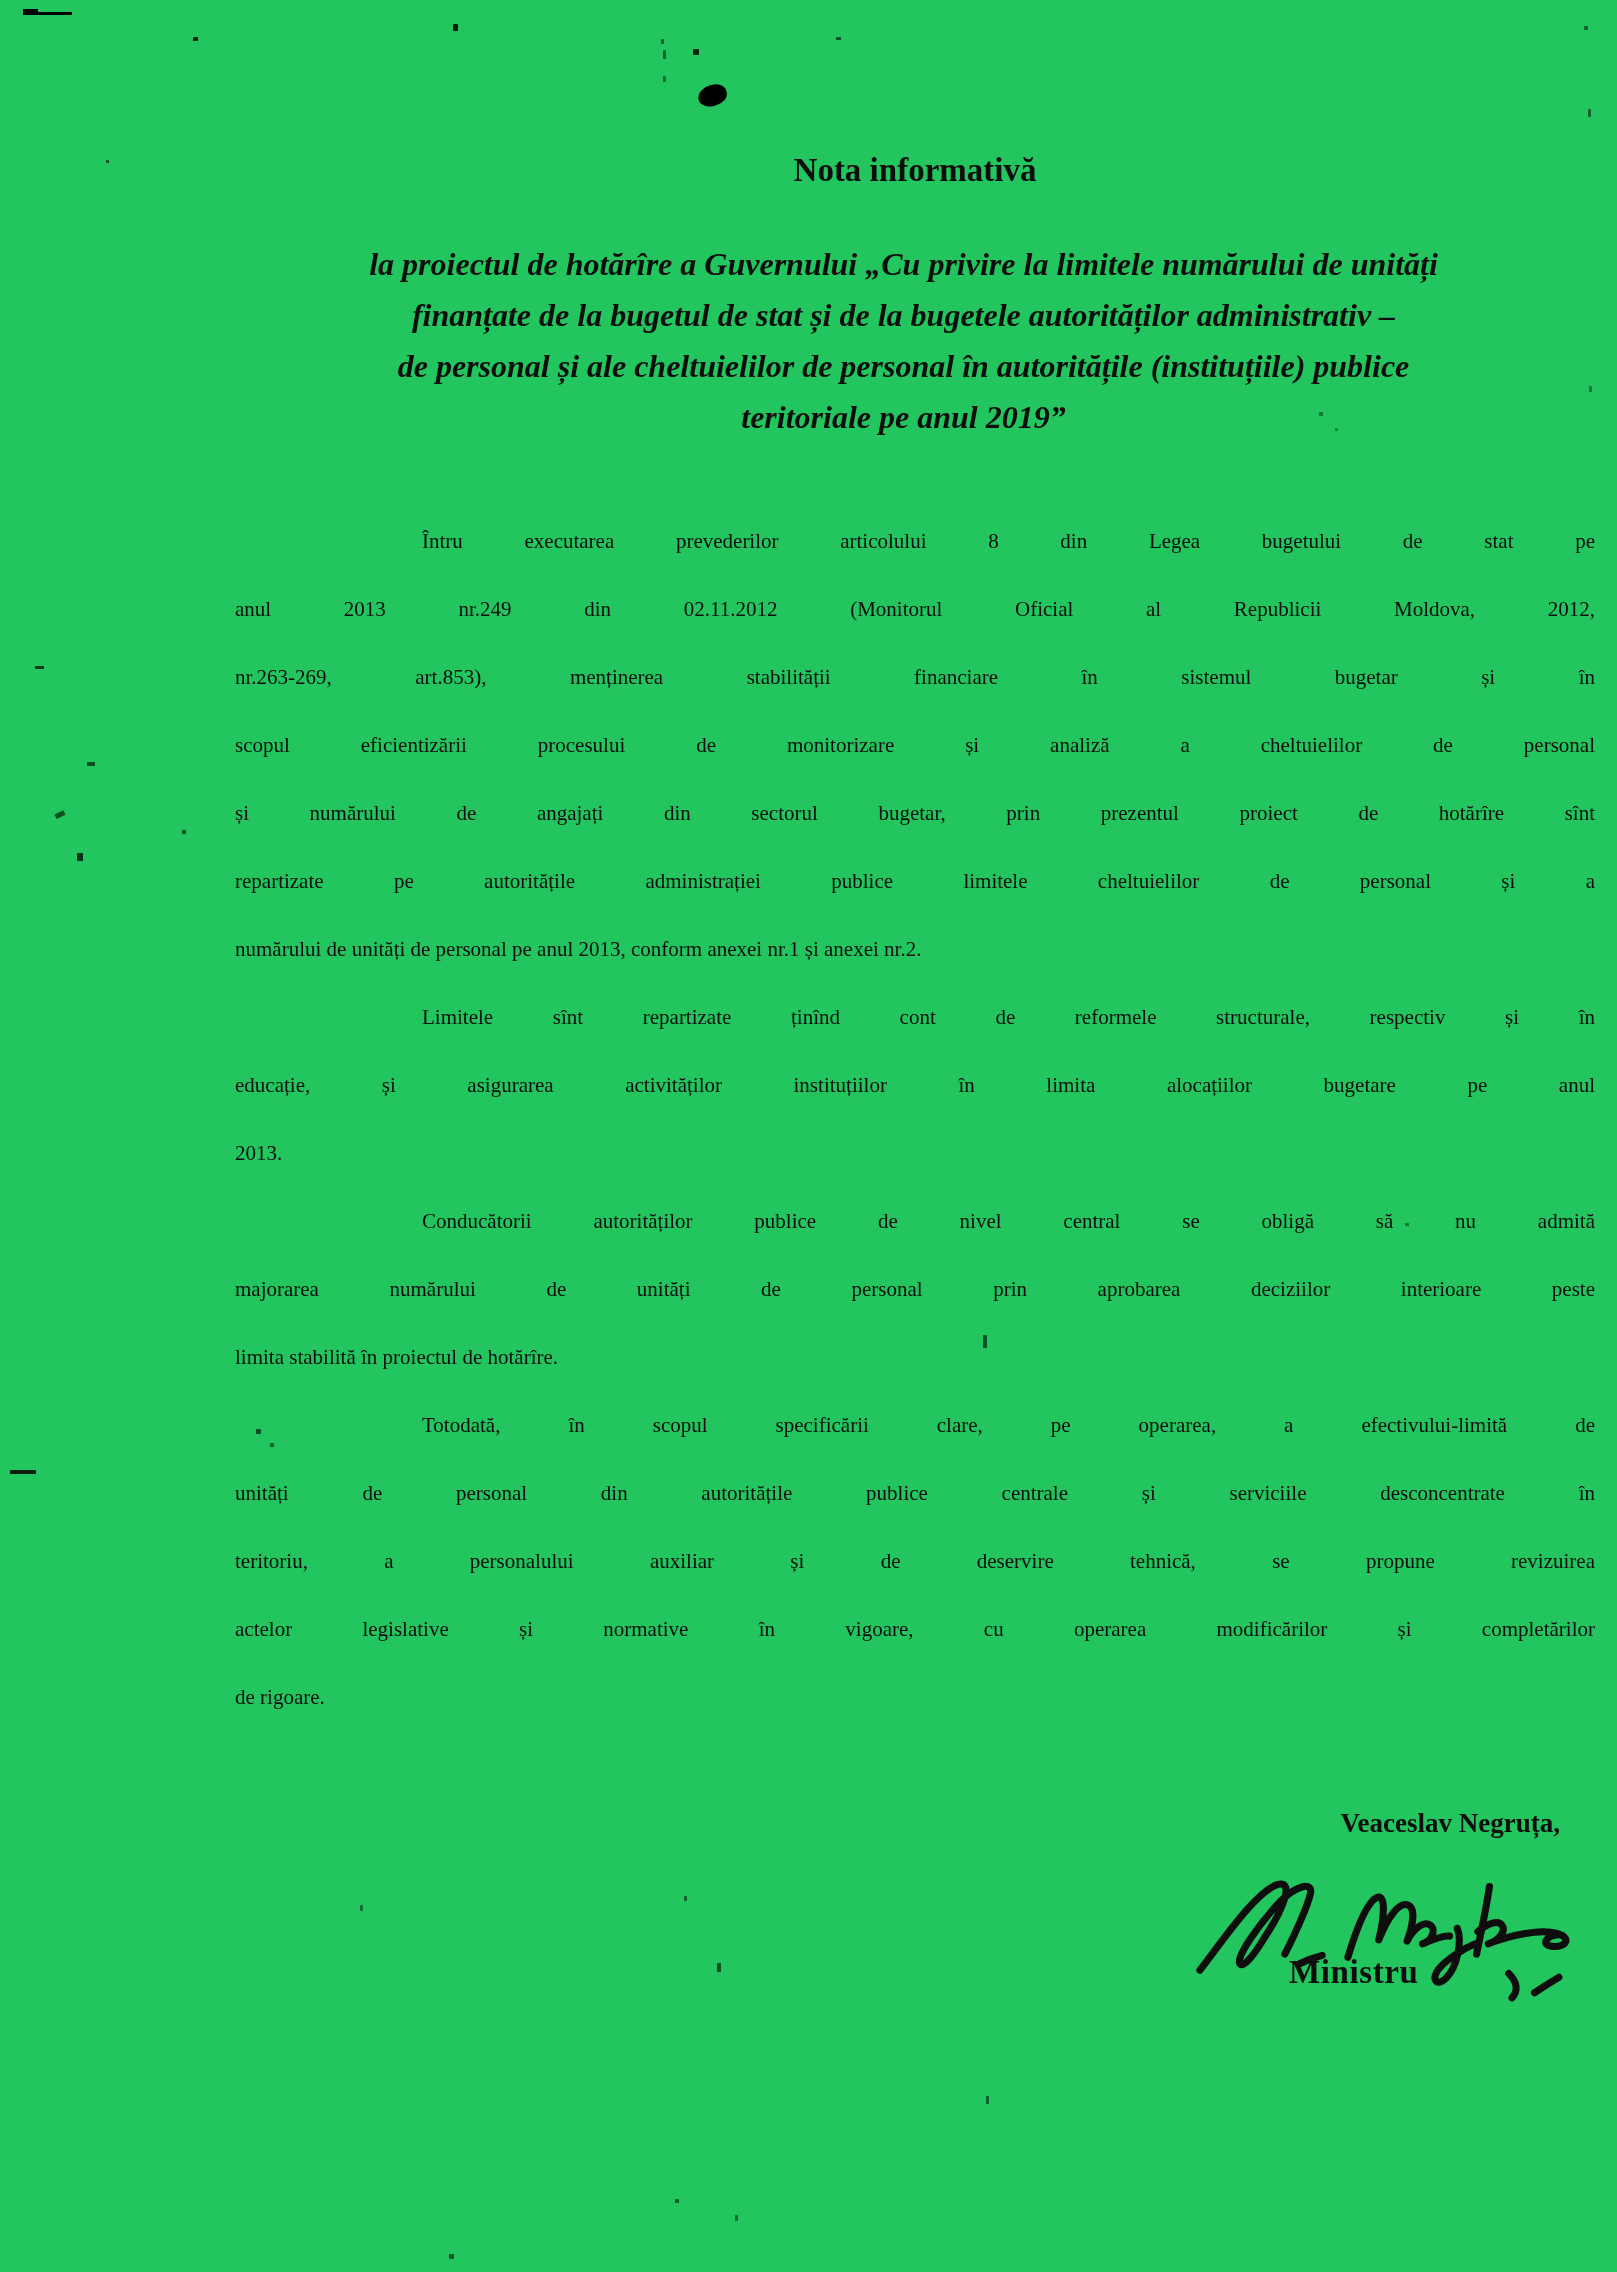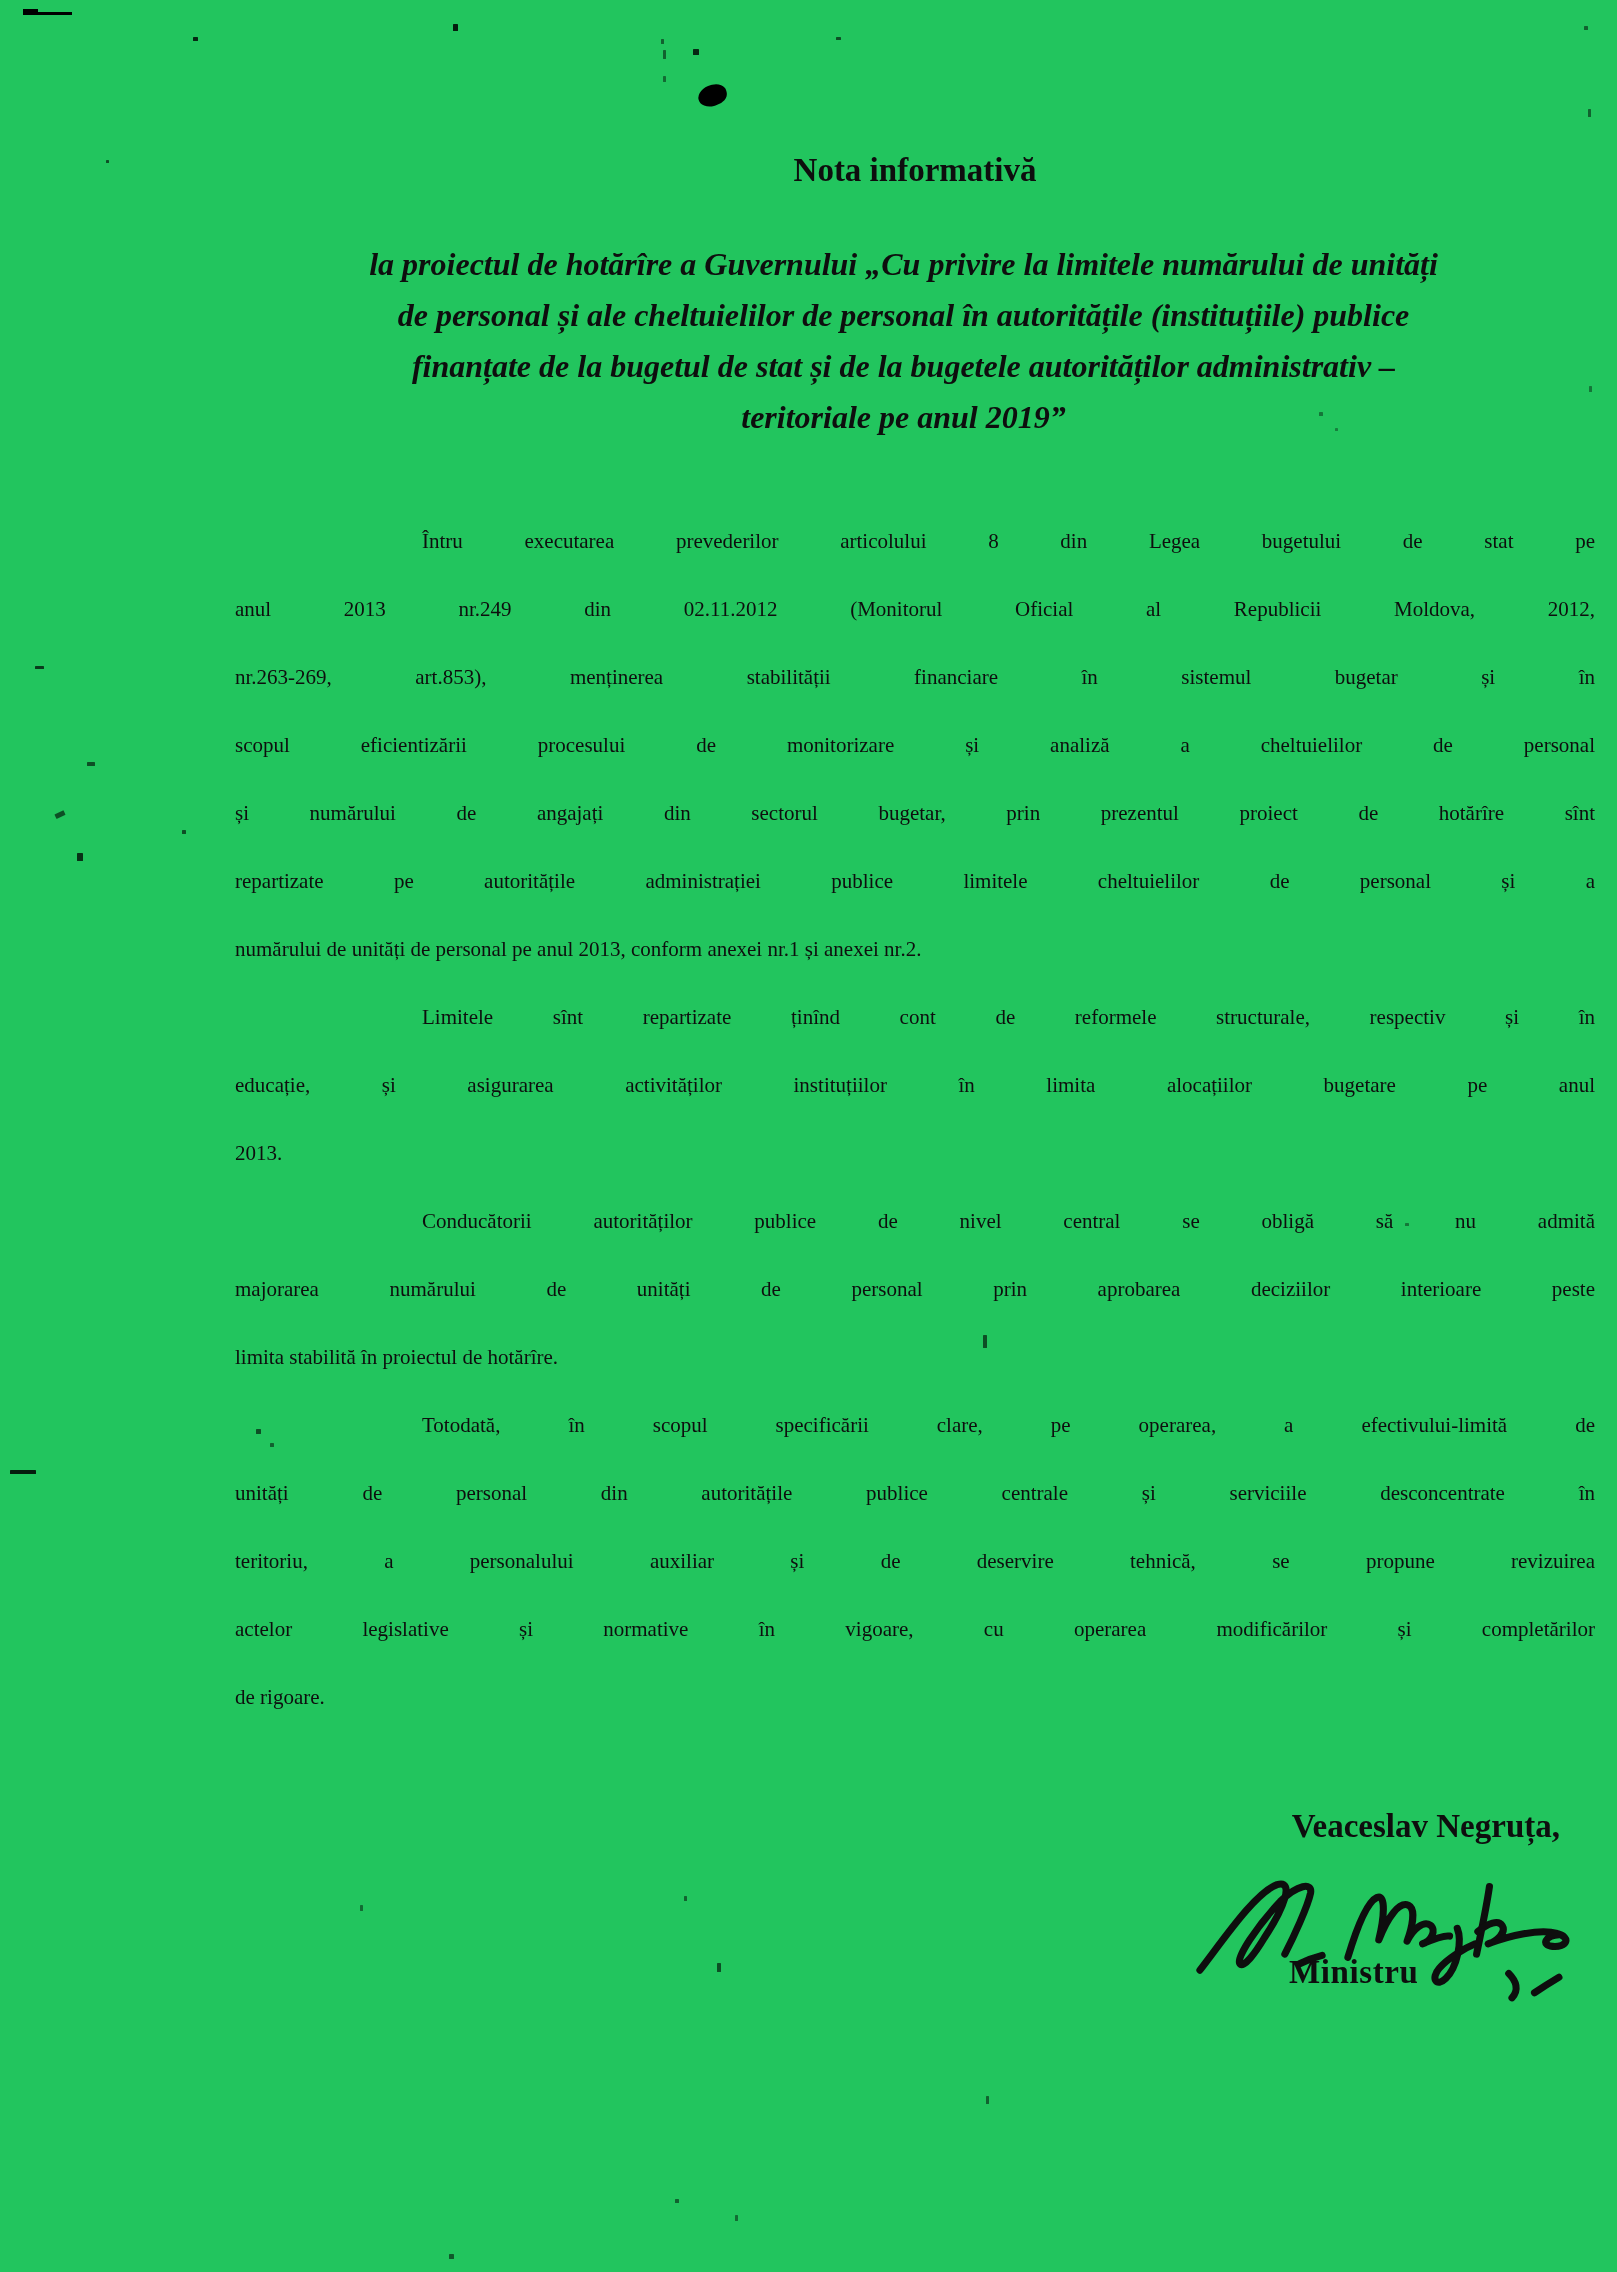--- a/index.html
+++ b/index.html
@@ -51,21 +51,21 @@
   }
   .doc-body .line.last { text-align-last: left; }
   .doc-body .line.indent { text-indent: 187px; }
 
   
   .sig-name {
     position: absolute;
     top: 1808px; left: 878px; width: 682px;
     text-align: right;
     font-weight: bold;
-    font-size: 33px;
+    font-size: 27px;
   }
   .sig-role {
     position: absolute;
     top: 1954px; left: 1256px;
     font-weight: bold;
     font-size: 33px;
     letter-spacing: 0.6px;
     margin-left: 33px;
   }
   .sig-svg {
@@ -122,22 +122,22 @@
   <i class="speck" style="left:717px;top:1963px;width:3.9px;height:9px;opacity:.6"></i>
   <i class="speck" style="left:986px;top:2096px;width:3.2px;height:7.7px;opacity:.5"></i>
   <i class="speck" style="left:675px;top:2199px;width:3.9px;height:3.9px;opacity:.5"></i>
   <i class="speck" style="left:735px;top:2215px;width:3.2px;height:5.8px;opacity:.45"></i>
   <i class="speck" style="left:449px;top:2254px;width:4.5px;height:4.5px;opacity:.55"></i>
 
   <div class="doc-title">Nota informativă</div>
 
   <div class="doc-subtitle">
       <div class="line">la proiectul de hotărîre a Guvernului „Cu privire la limitele numărului de unități</div>
+      <div class="line">finanțate de la bugetul de stat și de la bugetele autorităților administrativ –</div>
       <div class="line">de personal și ale cheltuielilor de personal în autoritățile (instituțiile) publice</div>
-      <div class="line">finanțate de la bugetul de stat și de la bugetele autorităților administrativ –</div>
       <div class="line last">teritoriale pe anul 2019”</div>
     </div>
 
   <div class="doc-body">
     <div>
         <div class="line indent">Întru executarea prevederilor articolului 8 din Legea bugetului de stat pe</div>
         <div class="line">anul 2013 nr.249 din 02.11.2012 (Monitorul Oficial al Republicii Moldova, 2012,</div>
         <div class="line">nr.263-269, art.853), menținerea stabilității financiare în sistemul bugetar și în</div>
         <div class="line">scopul eficientizării procesului de monitorizare și analiză a cheltuielilor de personal</div>
         <div class="line">și numărului de angajați din sectorul bugetar, prin prezentul proiect de hotărîre sînt</div>

